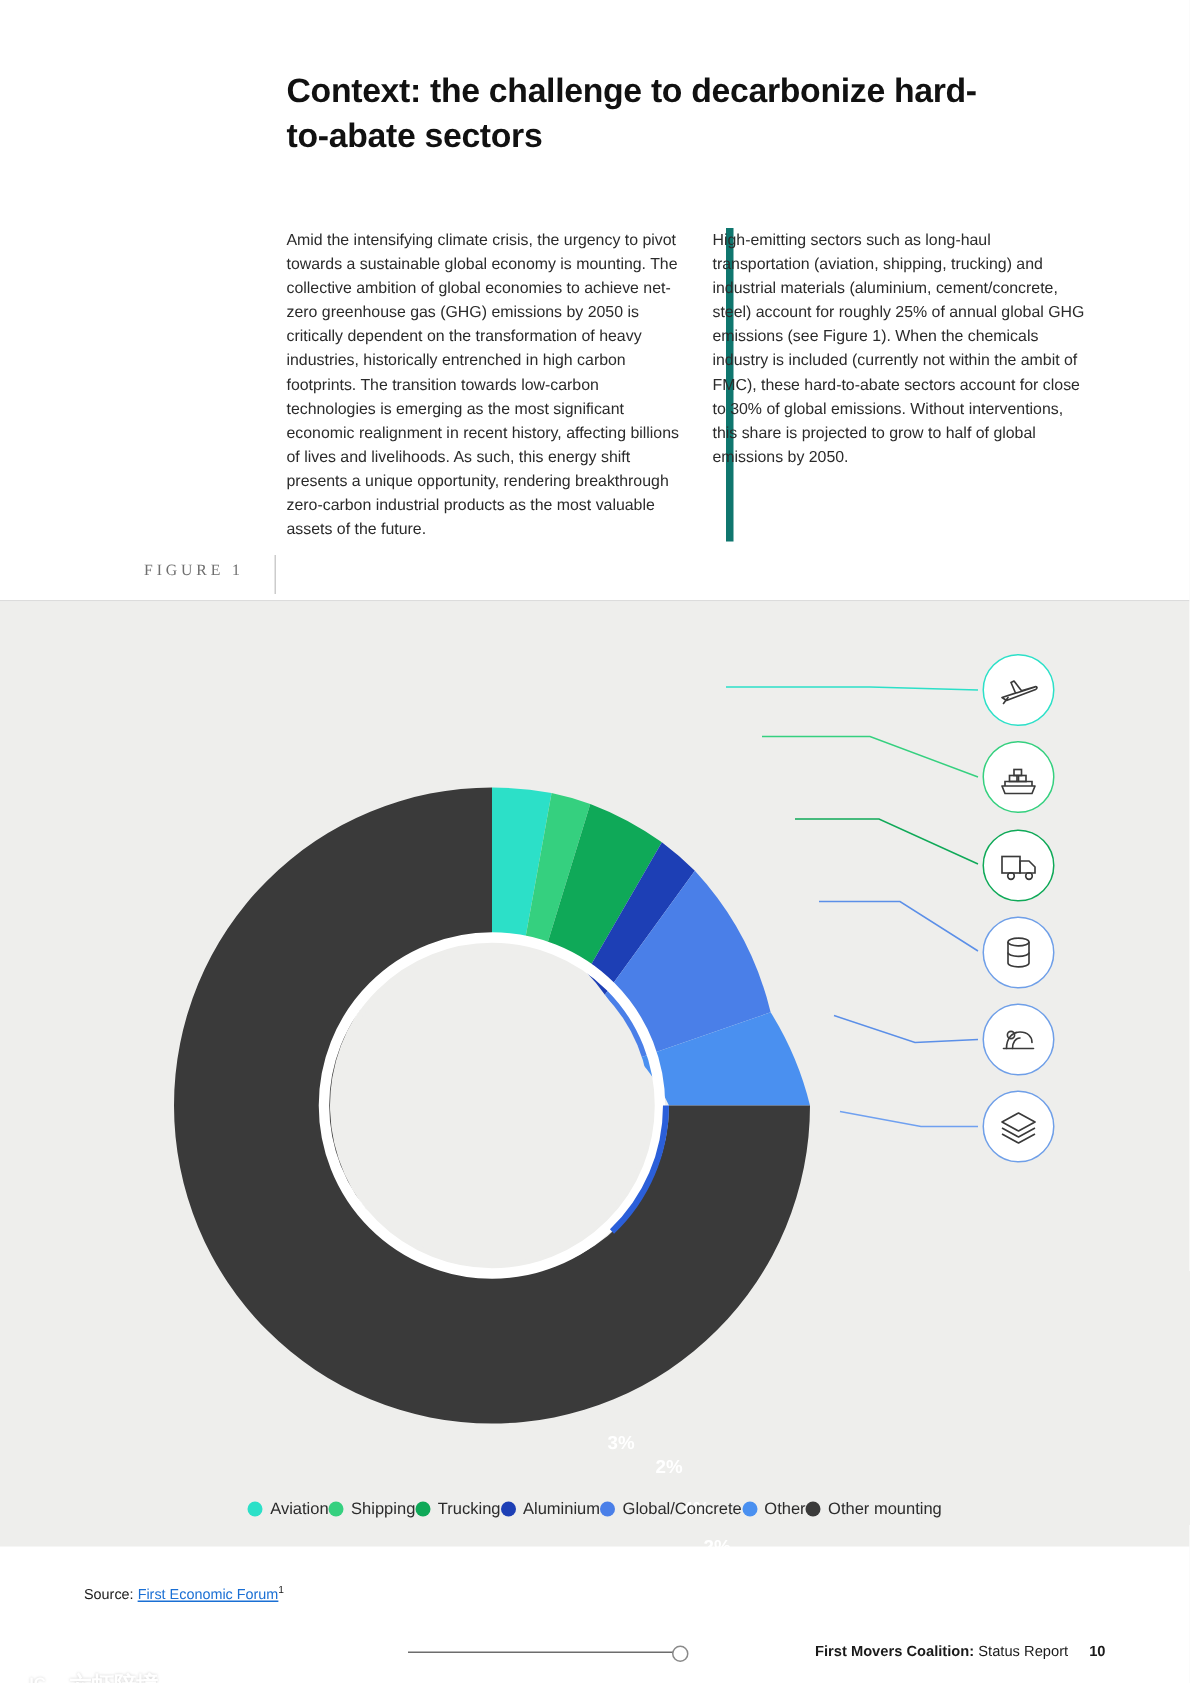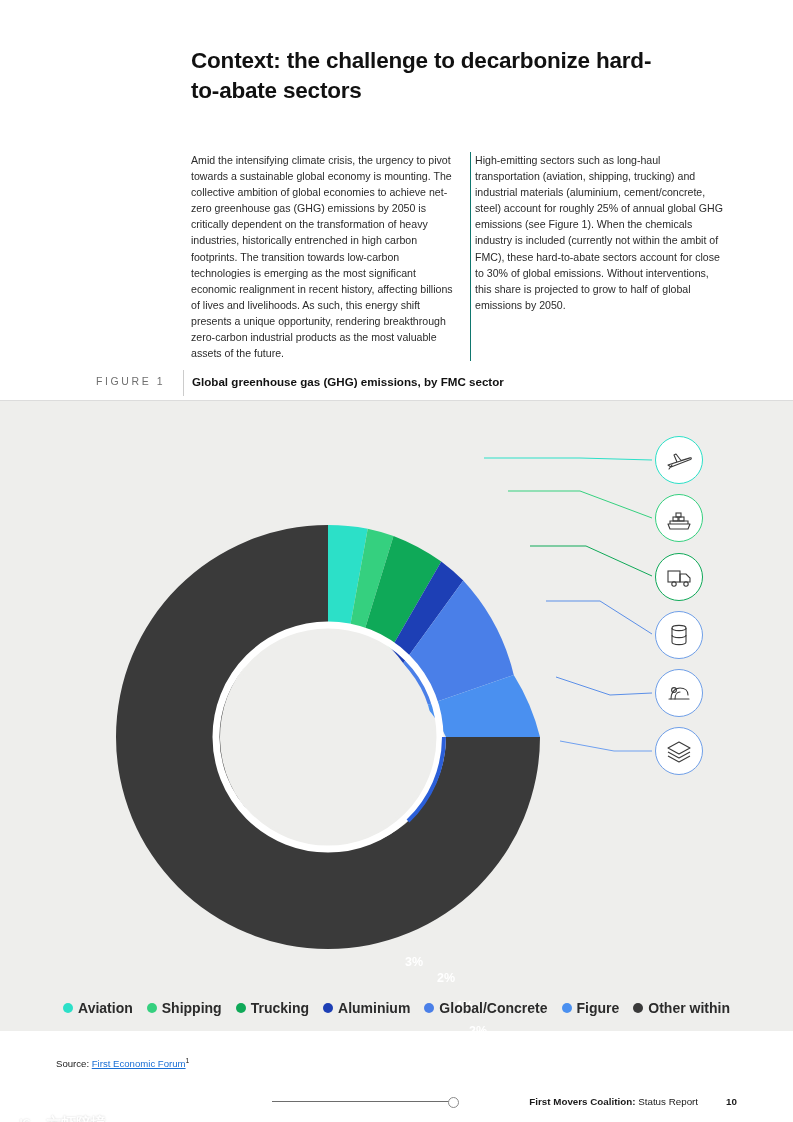--- a/index.html
+++ b/index.html
@@ -38,37 +38,38 @@
   .col {
     position: absolute;
     top: 134px;
     font-size: 10.6px;
     line-height: 1.52;
     color: #2b2b2b;
   }
   .col-left {
     left: 191px;
     width: 265px;
-    padding-right: 14px;
-    border-right: 1px solid #0f766e;
+    padding-right: 28px;
+    border-right: 5px solid #0f766e;
     min-height: 200px;
   }
   .col-right {
     left: 475px;
     width: 250px;
   }
   .col p { margin: 0; }
 
   
   .fig-row {
     position: absolute;
     left: 96px;
     top: 352px;
     width: 628px;
     height: 26px;
+    font-family: Liberation Serif, serif;
   }
   .fig-label {
     position: absolute;
     left: 0; top: 5px;
     font-size: 10.5px;
     letter-spacing: 2.6px;
     color: #6f6f6f;
   }
   .fig-divider {
     position: absolute;
@@ -174,24 +175,22 @@
 
   
   .legend {
     position: absolute;
     left: 0;
     top: 982px;
     width: 793px;
     display: flex;
     justify-content: center;
     align-items: center;
-    gap: 14px;
-    font-size: 14px;
+    font-size: 11px;
     color: #2b2b2b;
-    font-weight: bold;
   }
   .legend-item {
     display: flex;
     align-items: center;
     gap: 5px;
     white-space: nowrap;
   }
   .legend-swatch {
     width: 10px;
     height: 10px;
@@ -216,21 +215,21 @@
 
   
   .footer {
     position: absolute;
     right: 56px;
     top: 1078px;
     font-size: 9.8px;
     color: #1a1a1a;
   }
   .footer .fm { font-weight: bold; }
-  .footer .pg { font-weight: bold; margin-left: 28px; }
+  .footer .pg { font-weight: bold; margin-left: 14px; }
 
   
   .watermark {
     position: absolute;
     left: 10px;
     top: 1090px;
     display: flex;
     align-items: center;
     gap: 6px;
     opacity: 0.55;
@@ -257,21 +256,20 @@
   <div class="col col-left">
     <p>Amid the intensifying climate crisis, the urgency to pivot towards a sustainable global economy is mounting. The collective ambition of global economies to achieve net-zero greenhouse gas (GHG) emissions by 2050 is critically dependent on the transformation of heavy industries, historically entrenched in high carbon footprints. The transition towards low-carbon technologies is emerging as the most significant economic realignment in recent history, affecting billions of lives and livelihoods. As such, this energy shift presents a unique opportunity, rendering breakthrough zero-carbon industrial products as the most valuable assets of the future.</p>
   </div>
   <div class="col col-right">
     <p>High-emitting sectors such as long-haul transportation (aviation, shipping, trucking) and industrial materials (aluminium, cement/concrete, steel) account for roughly 25% of annual global GHG emissions (see Figure 1). When the chemicals industry is included (currently not within the ambit of FMC), these hard-to-abate sectors account for close to 30% of global emissions. Without interventions, this share is projected to grow to half of global emissions by 2050.</p>
   </div>
 
   <div class="fig-row">
     <div class="fig-label">FIGURE 1</div>
     <div class="fig-divider"></div>
-    <div class="fig-title">Global greenhouse gas (GHG) emissions, by FMC sector</div>
   </div>
   <div class="fig-rule"></div>
 
   <div class="chart-panel">
 
     <div class="donut-wrap">
       <svg width="440" height="440" viewBox="0 0 440 440">
 
         <g>
 
@@ -420,25 +418,25 @@
     <div class="legend-item">
       <span class="legend-swatch" style="background:#1d3fb5"></span>
       <span>Aluminium</span>
     </div>
     <div class="legend-item">
       <span class="legend-swatch" style="background:#4a7fe8"></span>
       <span>Global/Concrete</span>
     </div>
     <div class="legend-item">
       <span class="legend-swatch" style="background:#4a90f0"></span>
-      <span>Figure</span>
+      <span>Other</span>
     </div>
     <div class="legend-item">
       <span class="legend-swatch" style="background:#3a3a3a"></span>
-      <span>Other within</span>
+      <span>Other mounting</span>
     </div>
   </div>
 
   <div class="source">
     <b>Source:</b>
     <a href="#">First Economic Forum</a><sup>1</sup>
   </div>
 
   <div class="footer">
     <span class="fm">First Movers Coalition:</span><span> Status Report</span><span class="pg">10</span>

